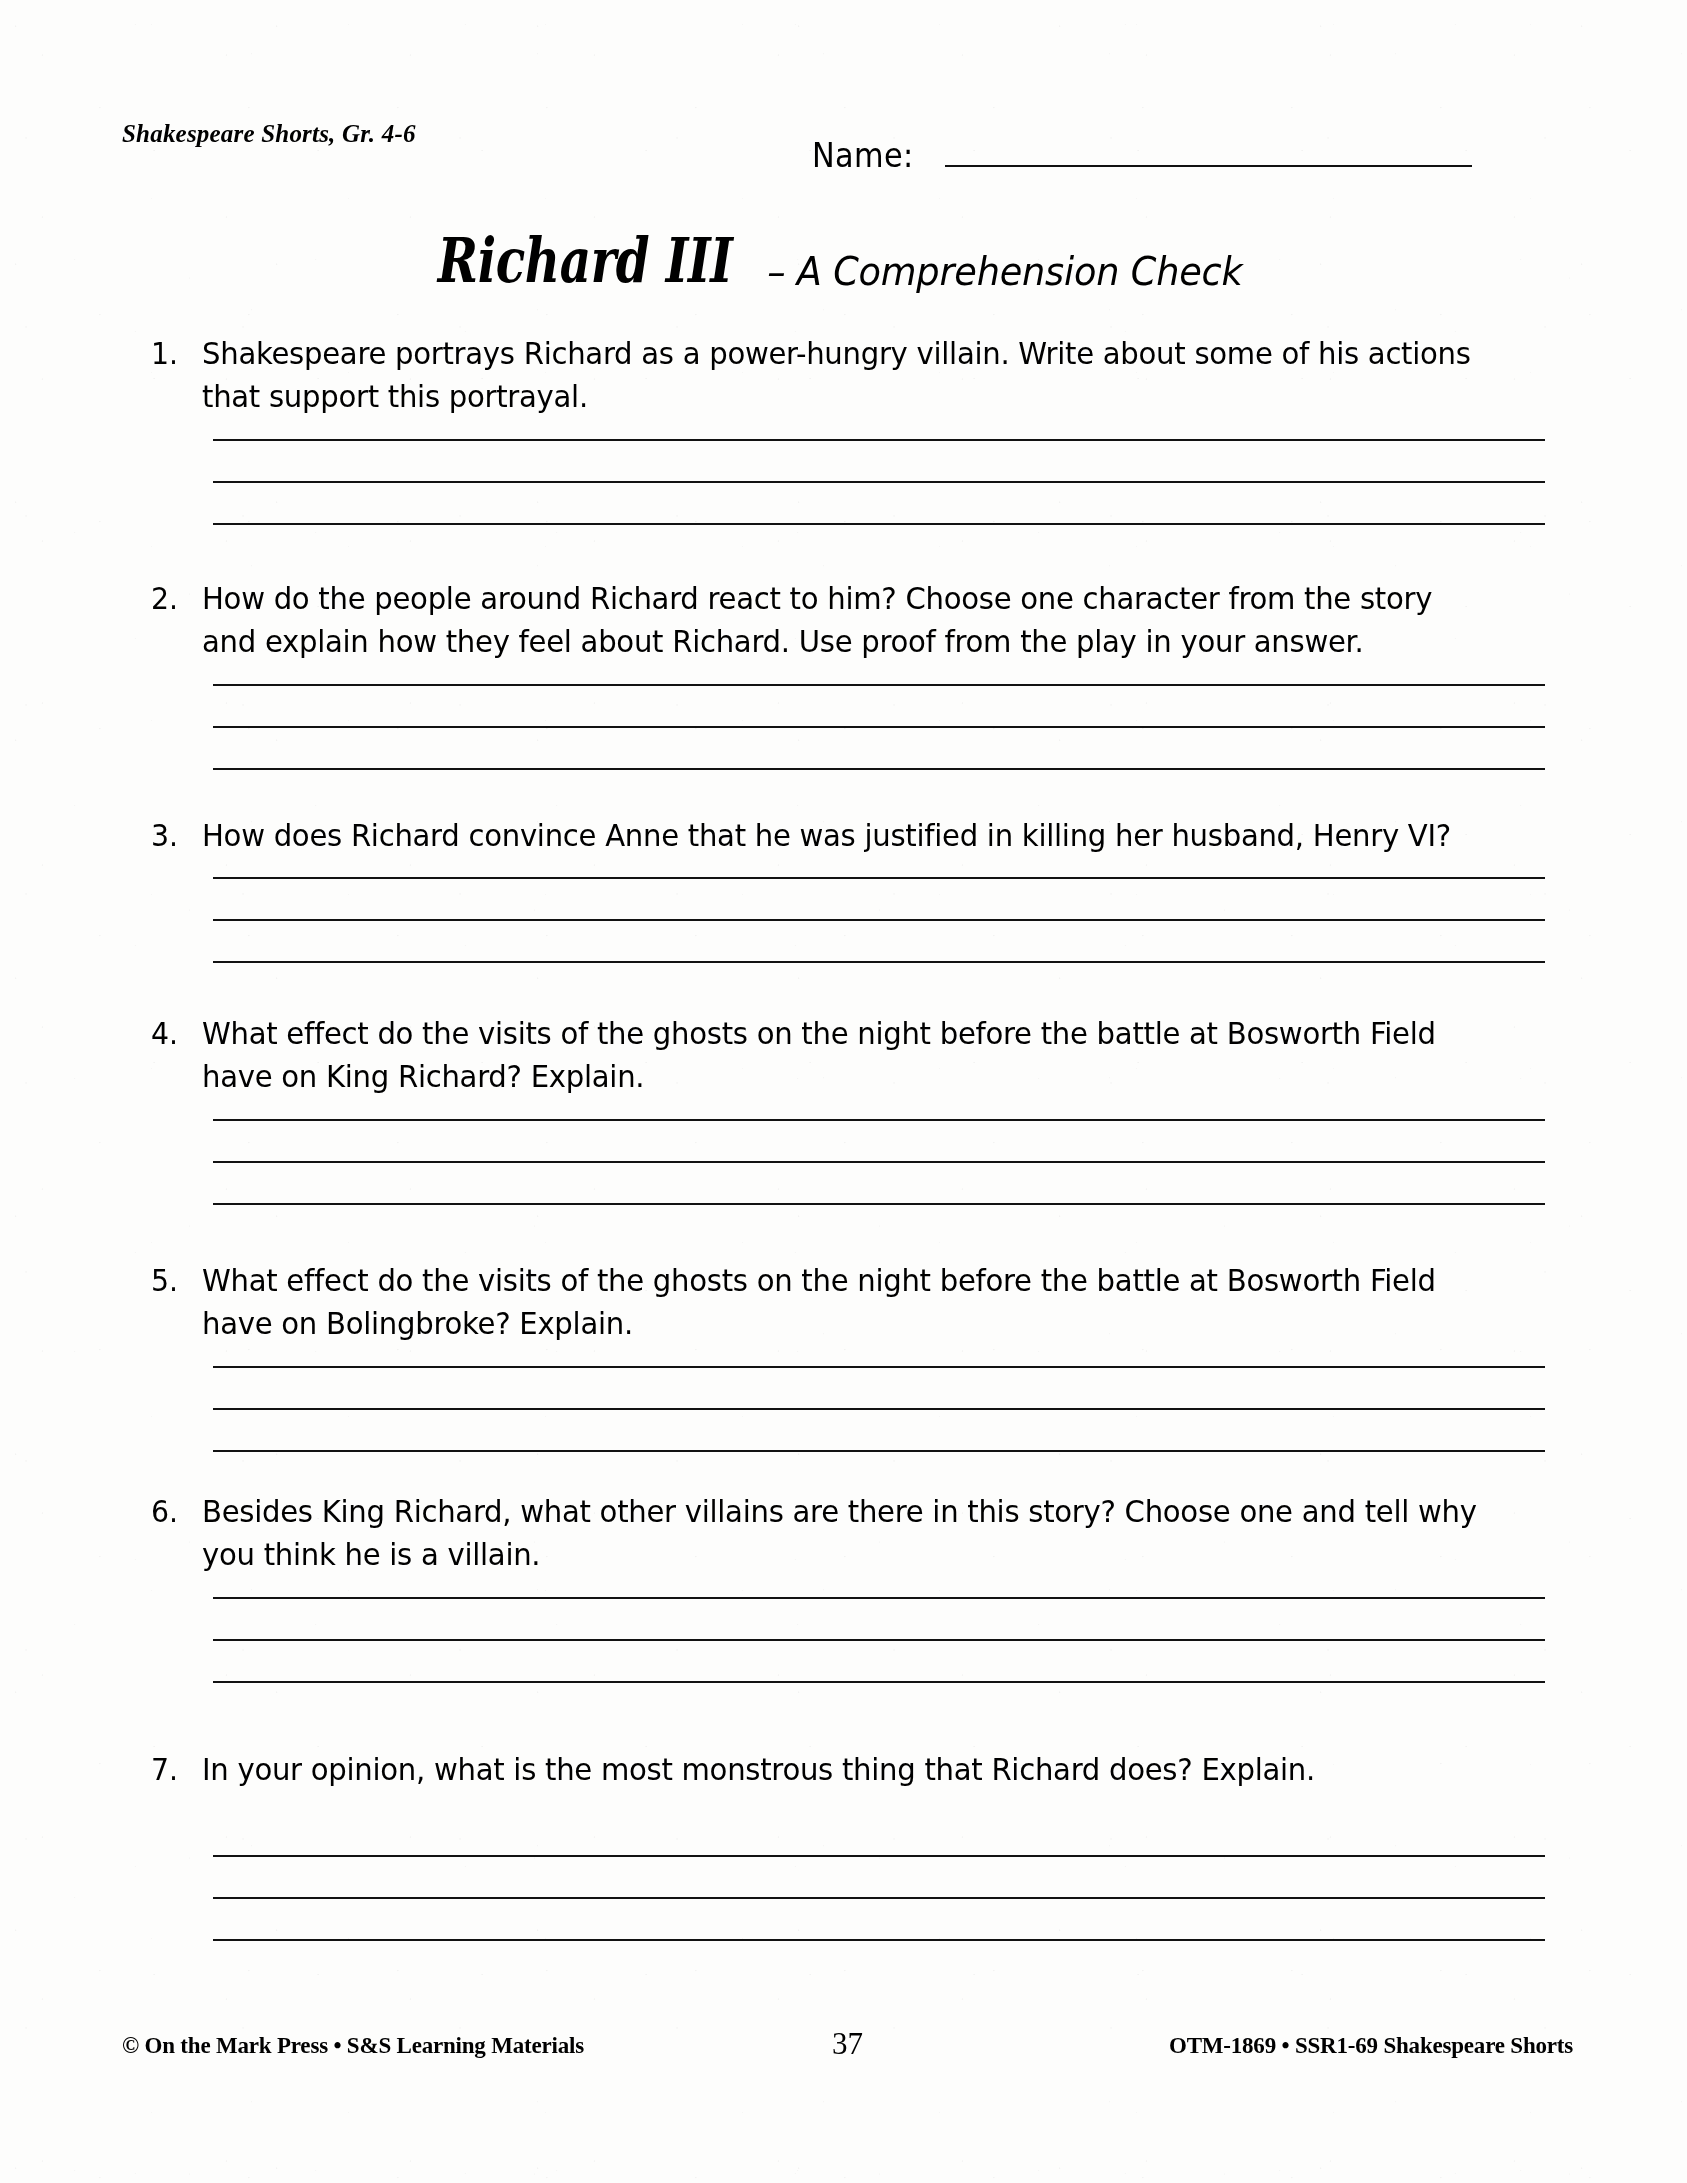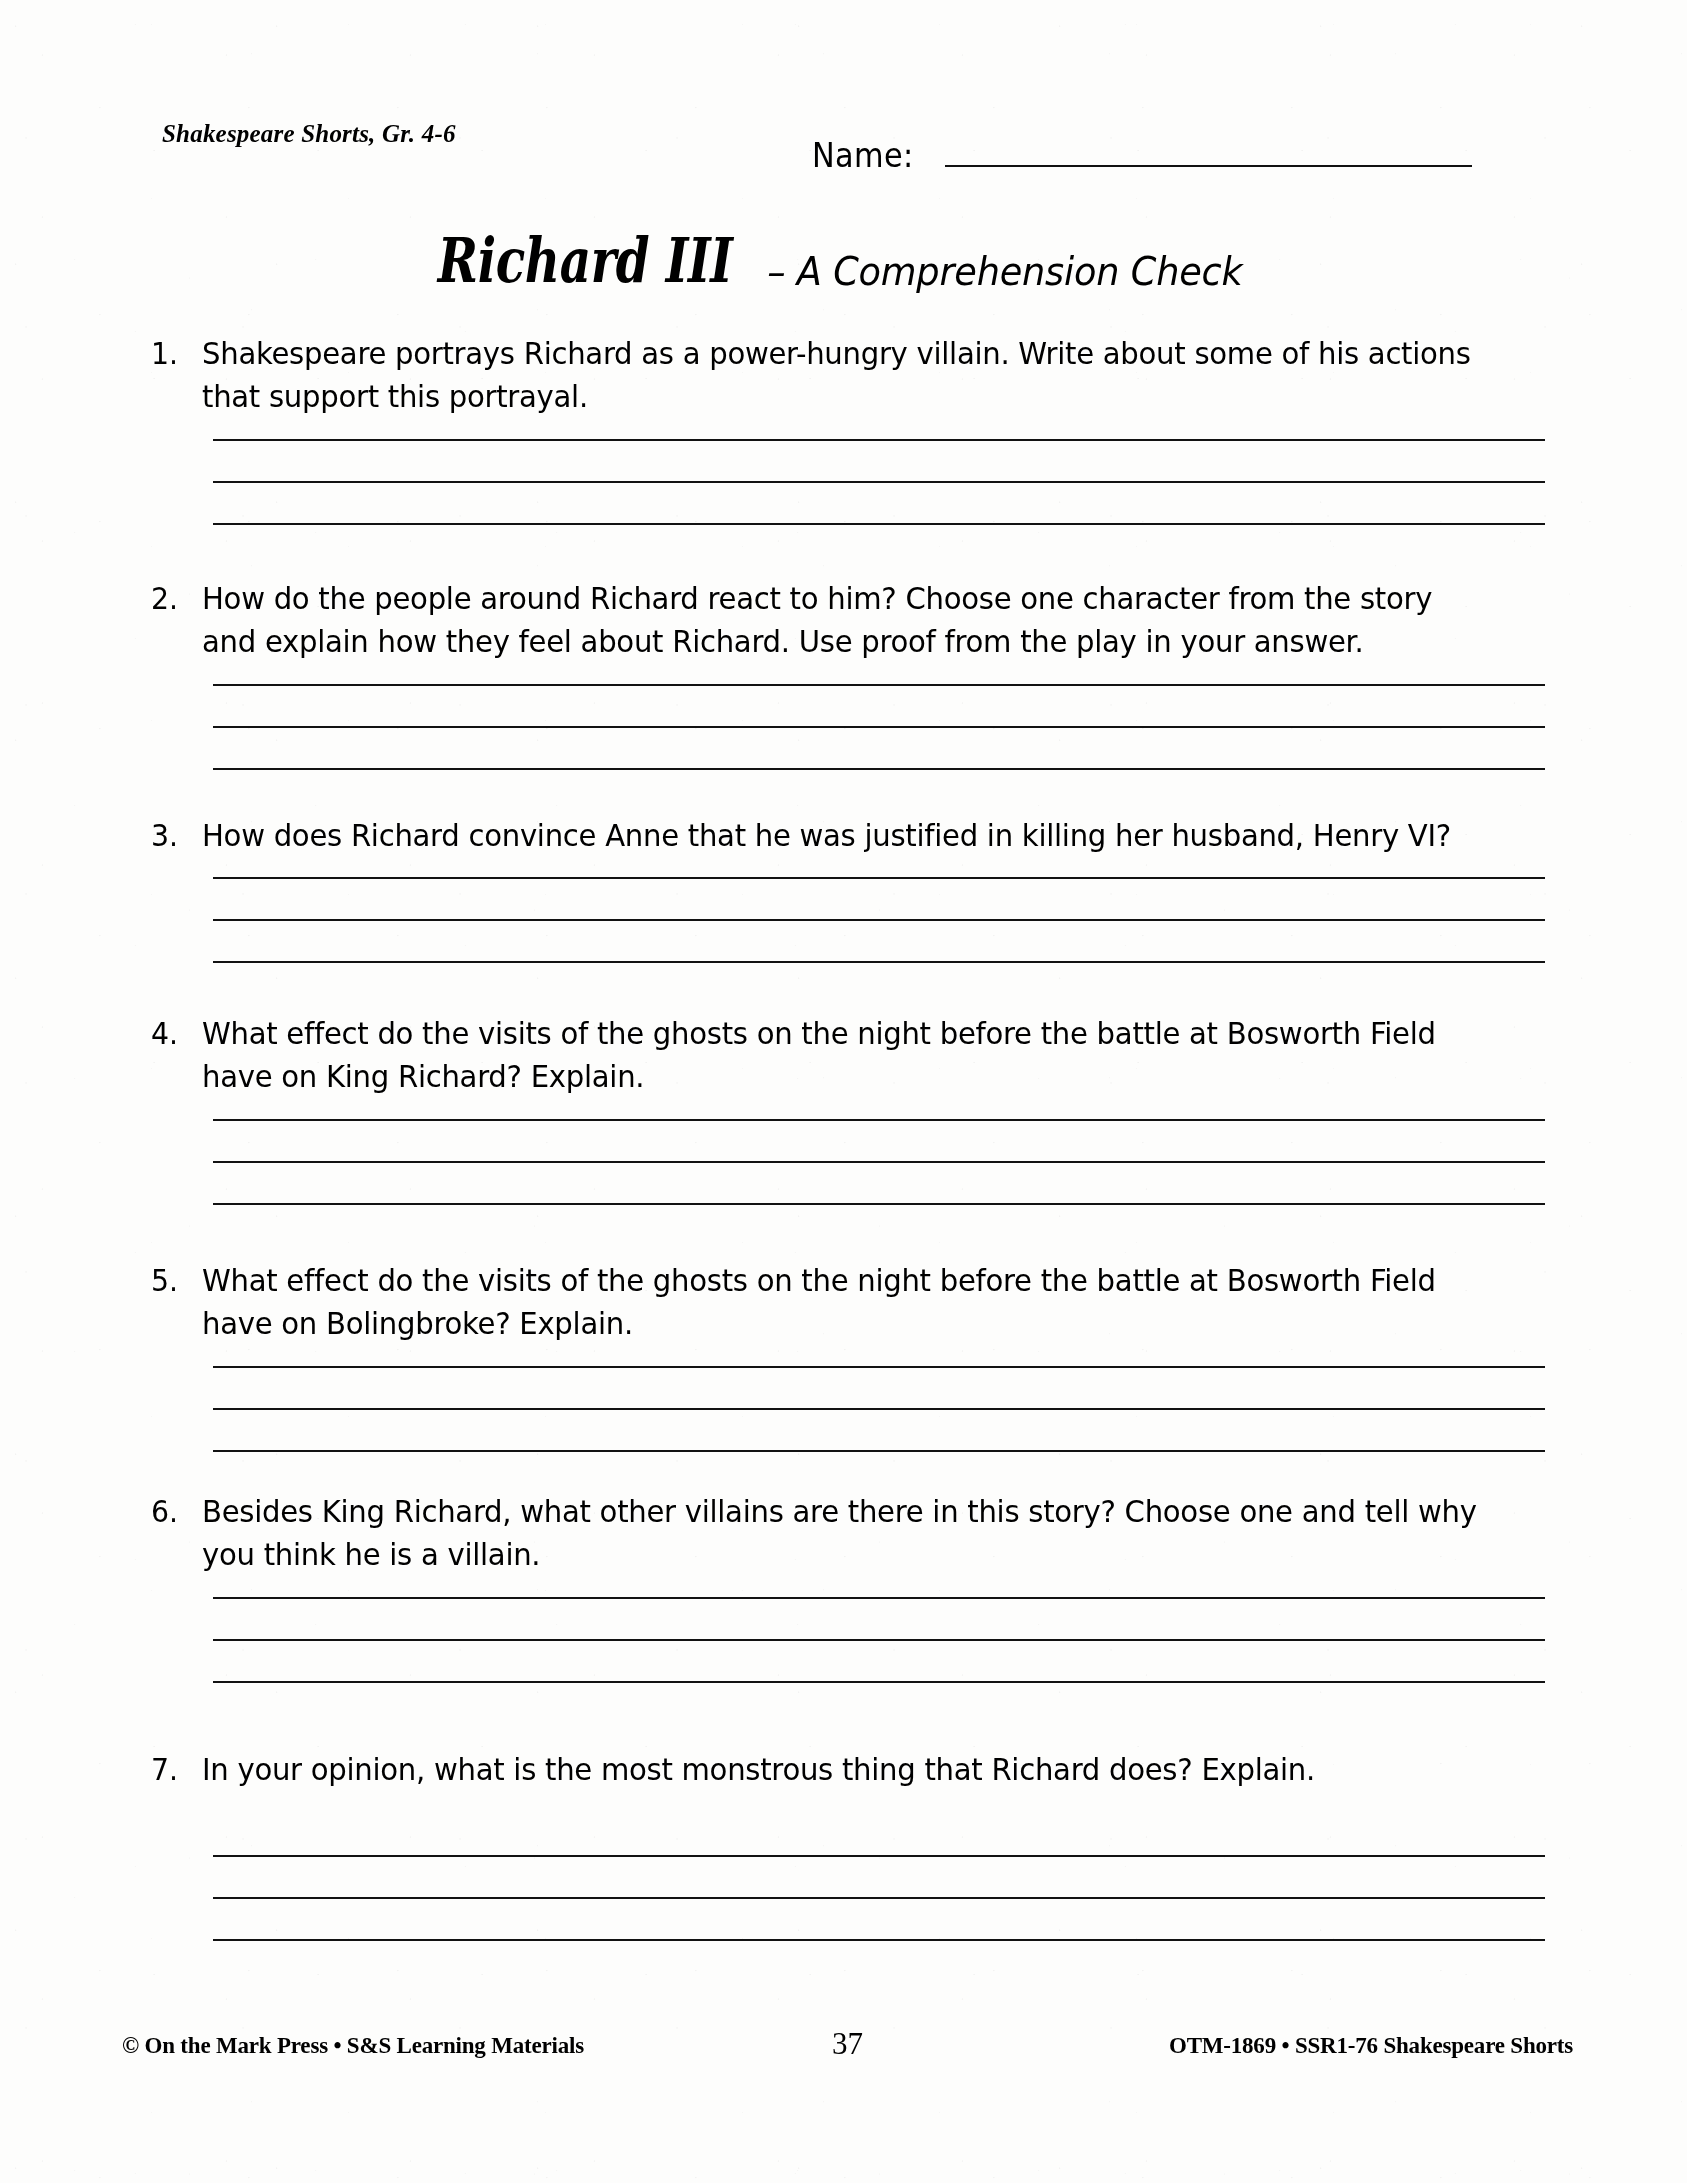--- a/index.html
+++ b/index.html
@@ -44,21 +44,20 @@
   .series-title {
     position: absolute;
     left: 122px;
     top: 120px;
     font-family: "Liberation Serif", serif;
     font-weight: bold;
     font-style: italic;
     font-size: 25px;
     letter-spacing: 0.2px;
     white-space: nowrap;
-    margin-left: 40px;
   }
 
   .name-row {
     position: absolute;
     left: 812px;
     top: 139px;
     display: flex;
     align-items: flex-end;
   }
   .name-label {
@@ -307,17 +306,17 @@
           <div class="answer-line"></div>
           <div class="answer-line"></div>
           <div class="answer-line"></div>
         </div>
       </div>
     </div>
 
   <div class="footer">
     <span class="footer-left">© On the Mark Press • S&amp;S Learning Materials</span>
     <span class="footer-center">37</span>
-    <span class="footer-right">OTM-1869 • SSR1-76 Shakespeare Shorts</span>
+    <span class="footer-right">OTM-1869 • SSR1-69 Shakespeare Shorts</span>
   </div>
 
 </div>
 
 
 </body></html>

